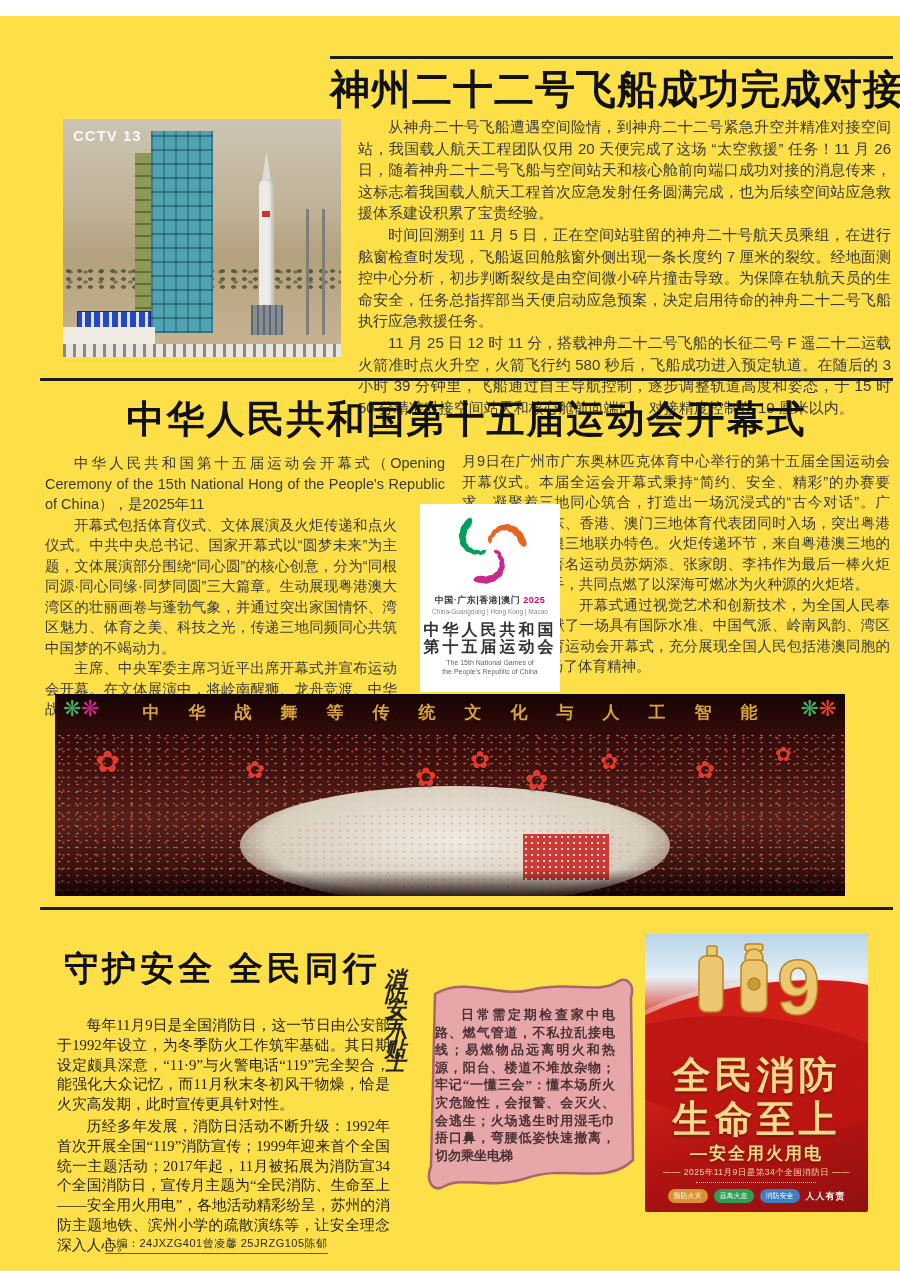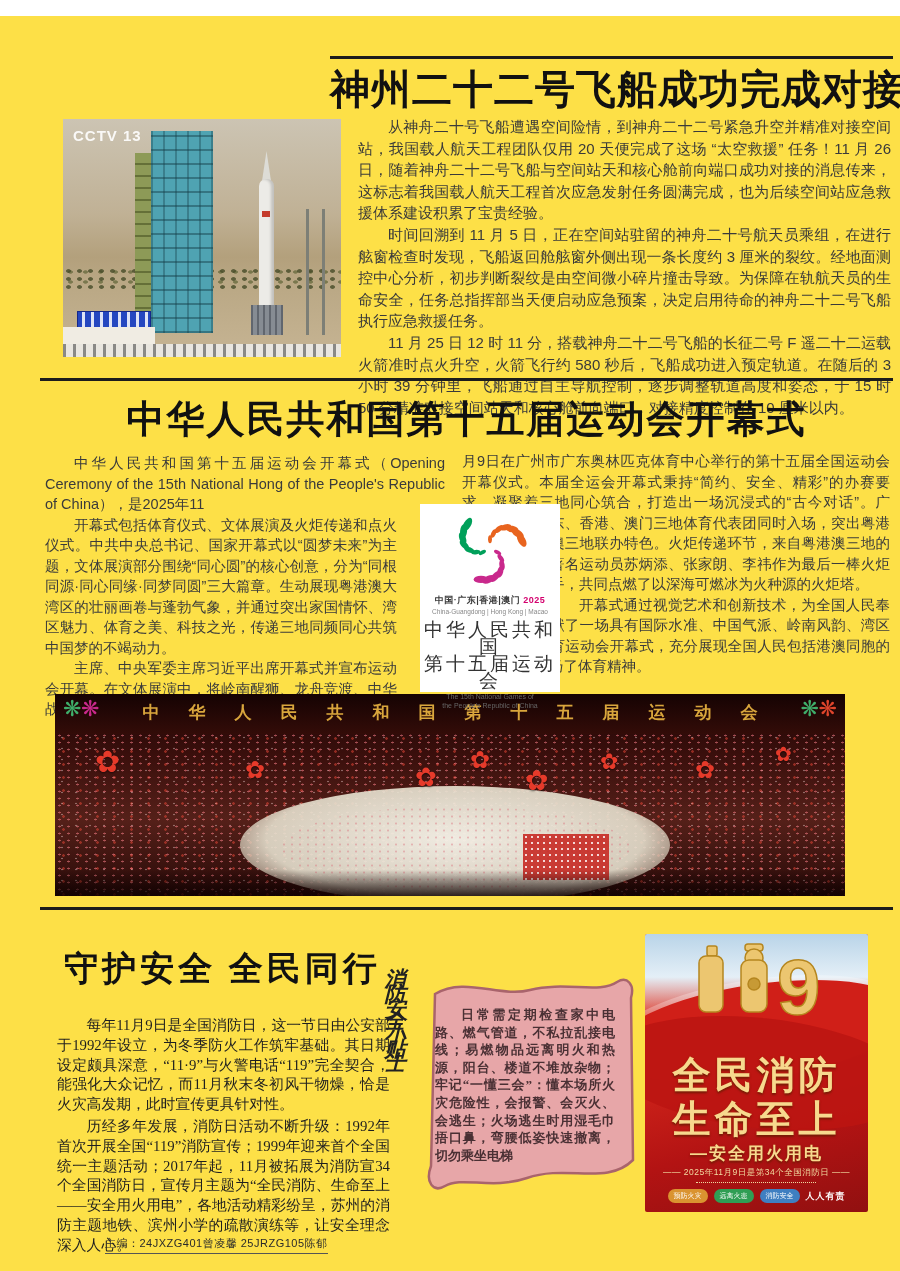--- a/index.html
+++ b/index.html
@@ -55,21 +55,21 @@
   .col-right{left:462px;top:435px;width:428px;}
   .spacer-r{float:right;width:48px;height:178px;}
   .spacer-li{float:left;width:88px;height:105px;}
 
   
   .glogo{left:420px;top:488px;width:140px;height:188px;background:#fff;z-index:3;text-align:center;}
   .glogo svg{display:block;margin:0 auto;}
   .glogo .cnline{font-size:9px;font-weight:bold;color:#3a3a3a;letter-spacing:.5px;margin-top:2px;}
   .glogo .cnline .yr{color:#d4006e;}
   .glogo .enline{font-size:6.5px;color:#888;margin-top:1px;}
-  .glogo .ncn{font-size:19px;font-weight:normal;color:#333;letter-spacing:3px;margin-top:6px;line-height:17px;}
+  .glogo .ncn{font-size:16px;font-weight:bold;color:#333;letter-spacing:3px;margin-top:6px;line-height:17px;}
   .glogo .nen{font-size:7px;color:#666;line-height:9px;margin-top:3px;}
 
   
   .pano{left:55px;top:678px;width:790px;height:202px;overflow:hidden;
         background:linear-gradient(180deg,#1d0505 0%,#3a0f0c 30%,#552019 62%,#2a0a08 100%);}
   .pano .band{position:absolute;left:0;top:0;width:790px;height:40px;
         background:linear-gradient(180deg,#150303,#330c08);}
   .pano .band-text{position:absolute;left:0;top:7px;width:790px;text-align:center;color:#d9a63c;
         font-size:17px;font-weight:bold;letter-spacing:29px;text-indent:29px;white-space:nowrap;}
   .pano .cornerflower{position:absolute;top:4px;font-size:22px;line-height:22px;}
@@ -153,21 +153,21 @@
     <div class="mast" style="left:243px;"></div>
     <div class="mast" style="left:259px;"></div>
     <div class="billboard"></div>
     <div class="wall"></div>
     <div class="bldg"></div>
     <div class="wm">CCTV 13</div>
   </div>
 
   <div class="abs sz-text">
     <p>从神舟二十号飞船遭遇空间险情，到神舟二十二号紧急升空并精准对接空间站，我国载人航天工程团队仅用 20 天便完成了这场 “太空救援” 任务！11 月 26 日，随着神舟二十二号飞船与空间站天和核心舱前向端口成功对接的消息传来，这标志着我国载人航天工程首次应急发射任务圆满完成，也为后续空间站应急救援体系建设积累了宝贵经验。</p>
-    <p>时间回溯到 11 月 5 日，正在空间站驻留的神舟二十号航天员乘组，在进行舷窗检查时发现，飞船返回舱舷窗外侧出现一条长度约 3 厘米的裂纹。经地面测控中心分析，初步判断裂纹是由空间微小碎片撞击导致。为保障在轨航天员的生命安全，任务总指挥部当天便启动应急预案，决定启用待命的神舟二十二号飞船执行应急救援任务。</p>
+    <p>时间回溯到 11 月 5 日，正在空间站驻留的神舟二十号航天员乘组，在进行舷窗检查时发现，飞船返回舱舷窗外侧出现一条长度约 7 厘米的裂纹。经地面测控中心分析，初步判断裂纹是由空间微小碎片撞击导致。为保障在轨航天员的生命安全，任务总指挥部当天便启动应急预案，决定启用待命的神舟二十二号飞船执行应急救援任务。</p>
     <p>11 月 25 日 12 时 11 分，搭载神舟二十二号飞船的长征二号 F 遥二十二运载火箭准时点火升空，火箭飞行约 580 秒后，飞船成功进入预定轨道。在随后的 3 小时 39 分钟里，飞船通过自主导航控制，逐步调整轨道高度和姿态，于 15 时 50 分精准对接空间站天和核心舱前向端口，对接精度控制在 10 厘米以内。</p>
   </div>
 
   <div class="abs rule rule-mid"></div>
 
   <div class="abs h2-games">中华人民共和国第十五届运动会开幕式</div>
 
   <div class="abs gcol col-left">
     <p class="ind">中华人民共和国第十五届运动会开幕式（Opening Ceremony of the 15th National Hong of the People's Republic of China），是2025年11</p>
     <div>
@@ -206,21 +206,21 @@
       <div>第十五届运动会</div>
     </div>
     <div class="nen">
       <div>The 15th National Games of</div>
       <div>the People's Republic of China</div>
     </div>
   </div>
 
   <div class="abs pano">
     <div class="band"></div>
-    <div class="band-text">中华人民共和国第十五届运动会</div>
+    <div class="band-text">中华战舞等传统文化与人工智能</div>
     <span class="cornerflower" style="left:8px;color:#3fae6a;">❋</span>
     <span class="cornerflower" style="left:26px;color:#c9298c;">❋</span>
     <span class="cornerflower" style="right:26px;color:#3fae6a;">❋</span>
     <span class="cornerflower" style="right:8px;color:#e0452c;">❋</span>
     <div class="crowd"></div>
     <div class="stage"></div>
     <div class="stage-dots"></div>
     <div class="redblock"></div>
     <span class="fl" style="left:40px;top:50px;font-size:30px;">✿</span>
     <span class="fl" style="left:190px;top:62px;font-size:24px;">✿</span>

